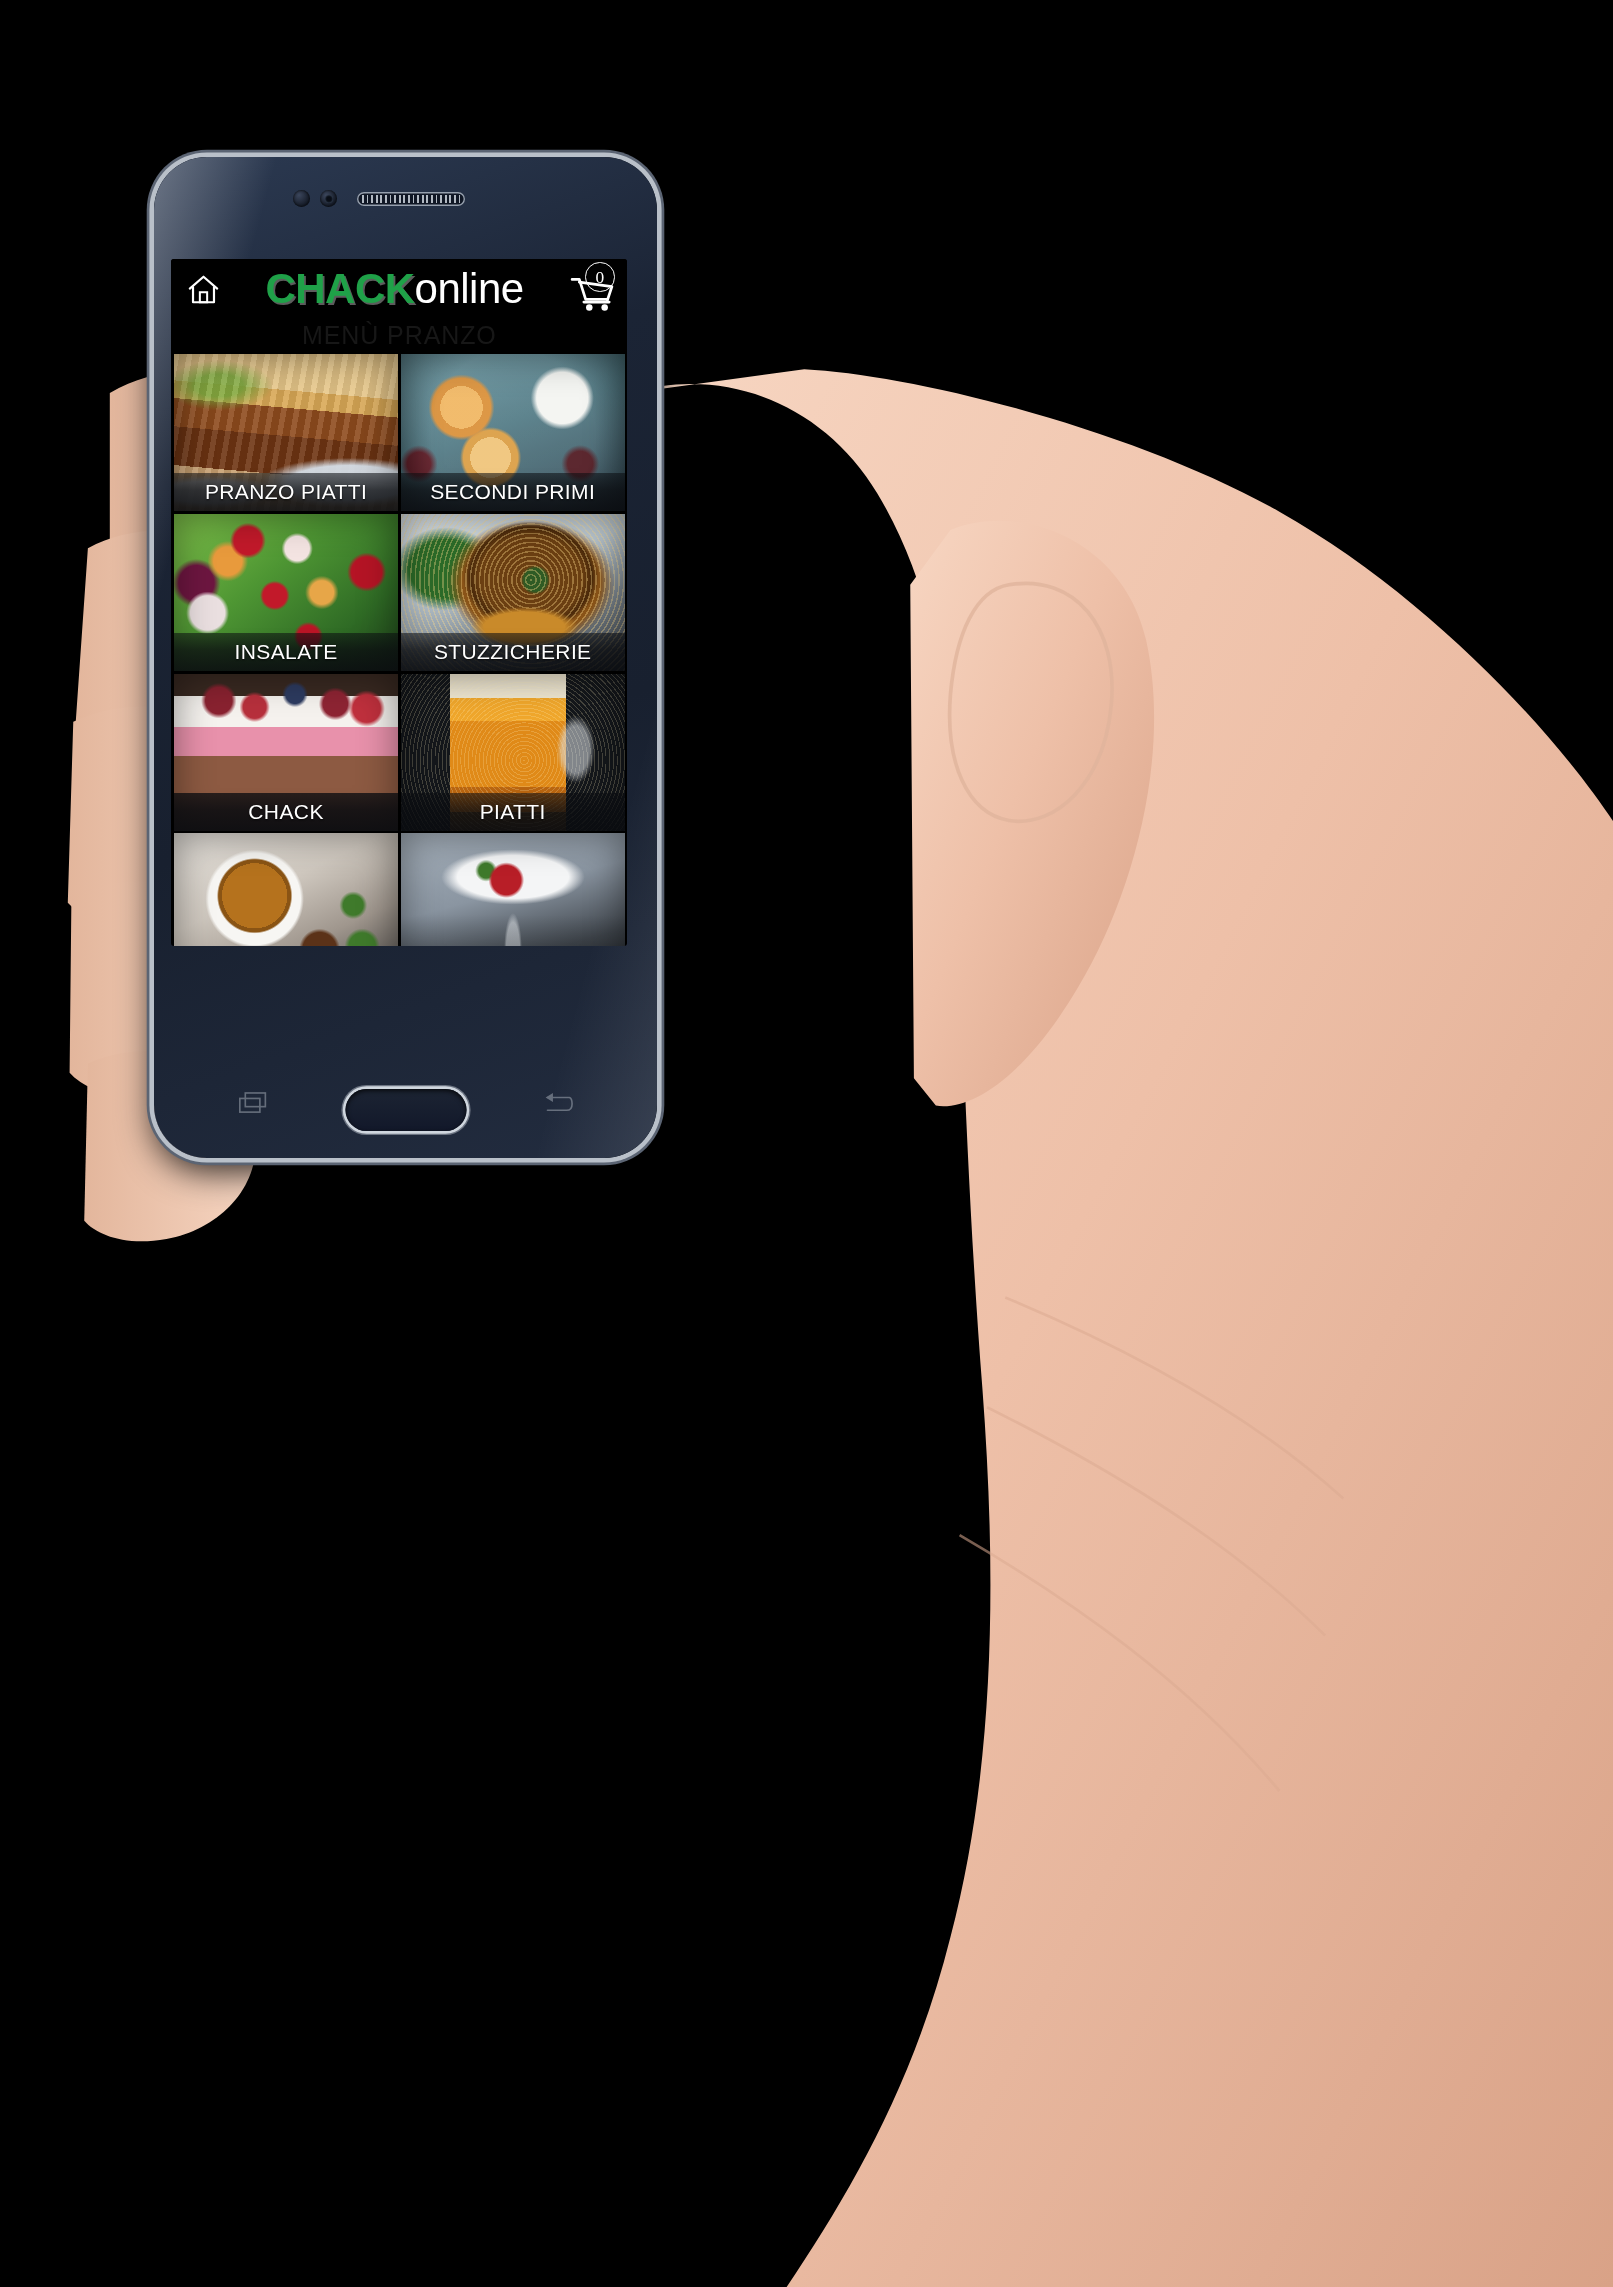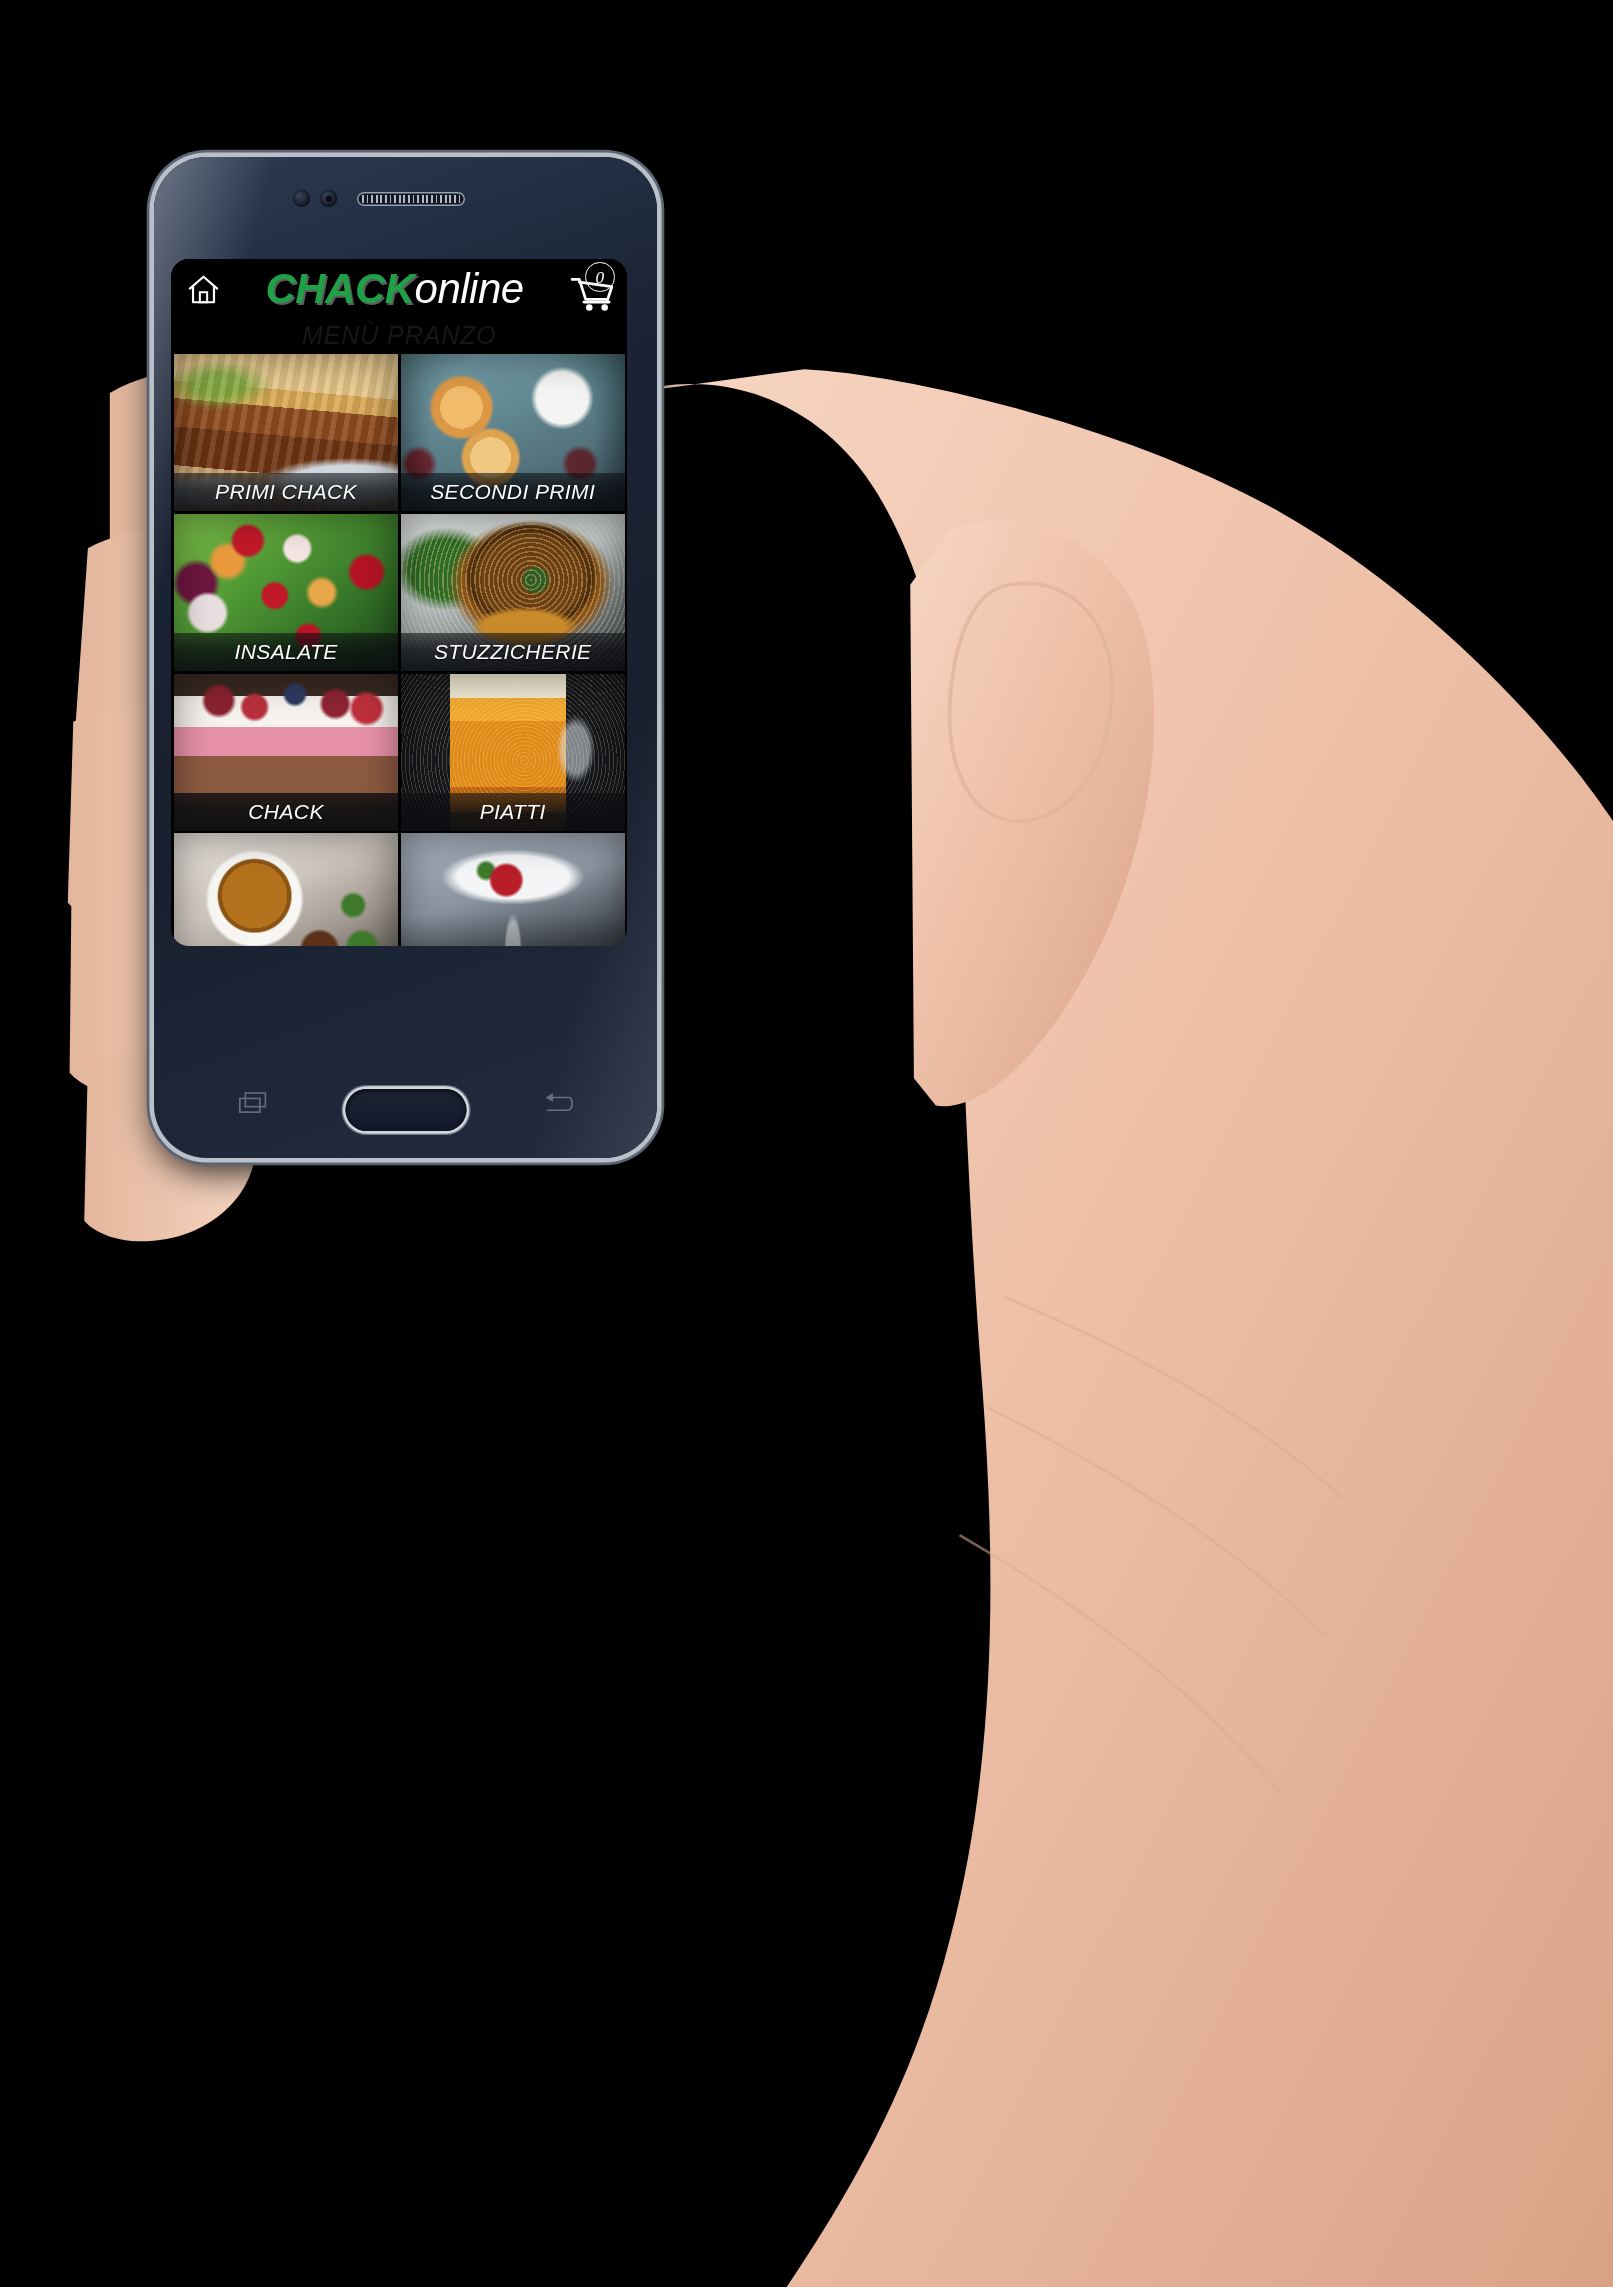--- a/index.html
+++ b/index.html
@@ -72,23 +72,22 @@
   }
 
   
   #screen {
     position: absolute;
     left: 17.4px;
     top: 102px;
     width: 456px;
     height: 687px;
     background: #000000;
-    border-radius: 18px;
+    border-radius: 3px;
     overflow: hidden;
-    font-style: italic;
   }
 
   
   #app-header {
     position: relative;
     height: 60px;
     background: #000000;
     display: flex;
     align-items: center;
     padding: 0 11px;
@@ -432,21 +431,21 @@
       </div>
     </div>
 
     <div id="page-title">MENÙ PRANZO</div>
 
     <div id="tile-grid">
 
       <div class="tile">
         <div class="tile-photo ph ph-lasagna"></div>
         <div class="vignette"></div>
-        <div class="tile-label">PRIMI CHACK</div>
+        <div class="tile-label">PRANZO PIATTI</div>
       </div>
 
       <div class="tile">
         <div class="tile-photo ph ph-secondi"></div>
         <div class="vignette"></div>
         <div class="tile-label">SECONDI PRIMI</div>
       </div>
 
       <div class="tile">
         <div class="tile-photo ph ph-insalate"></div>

